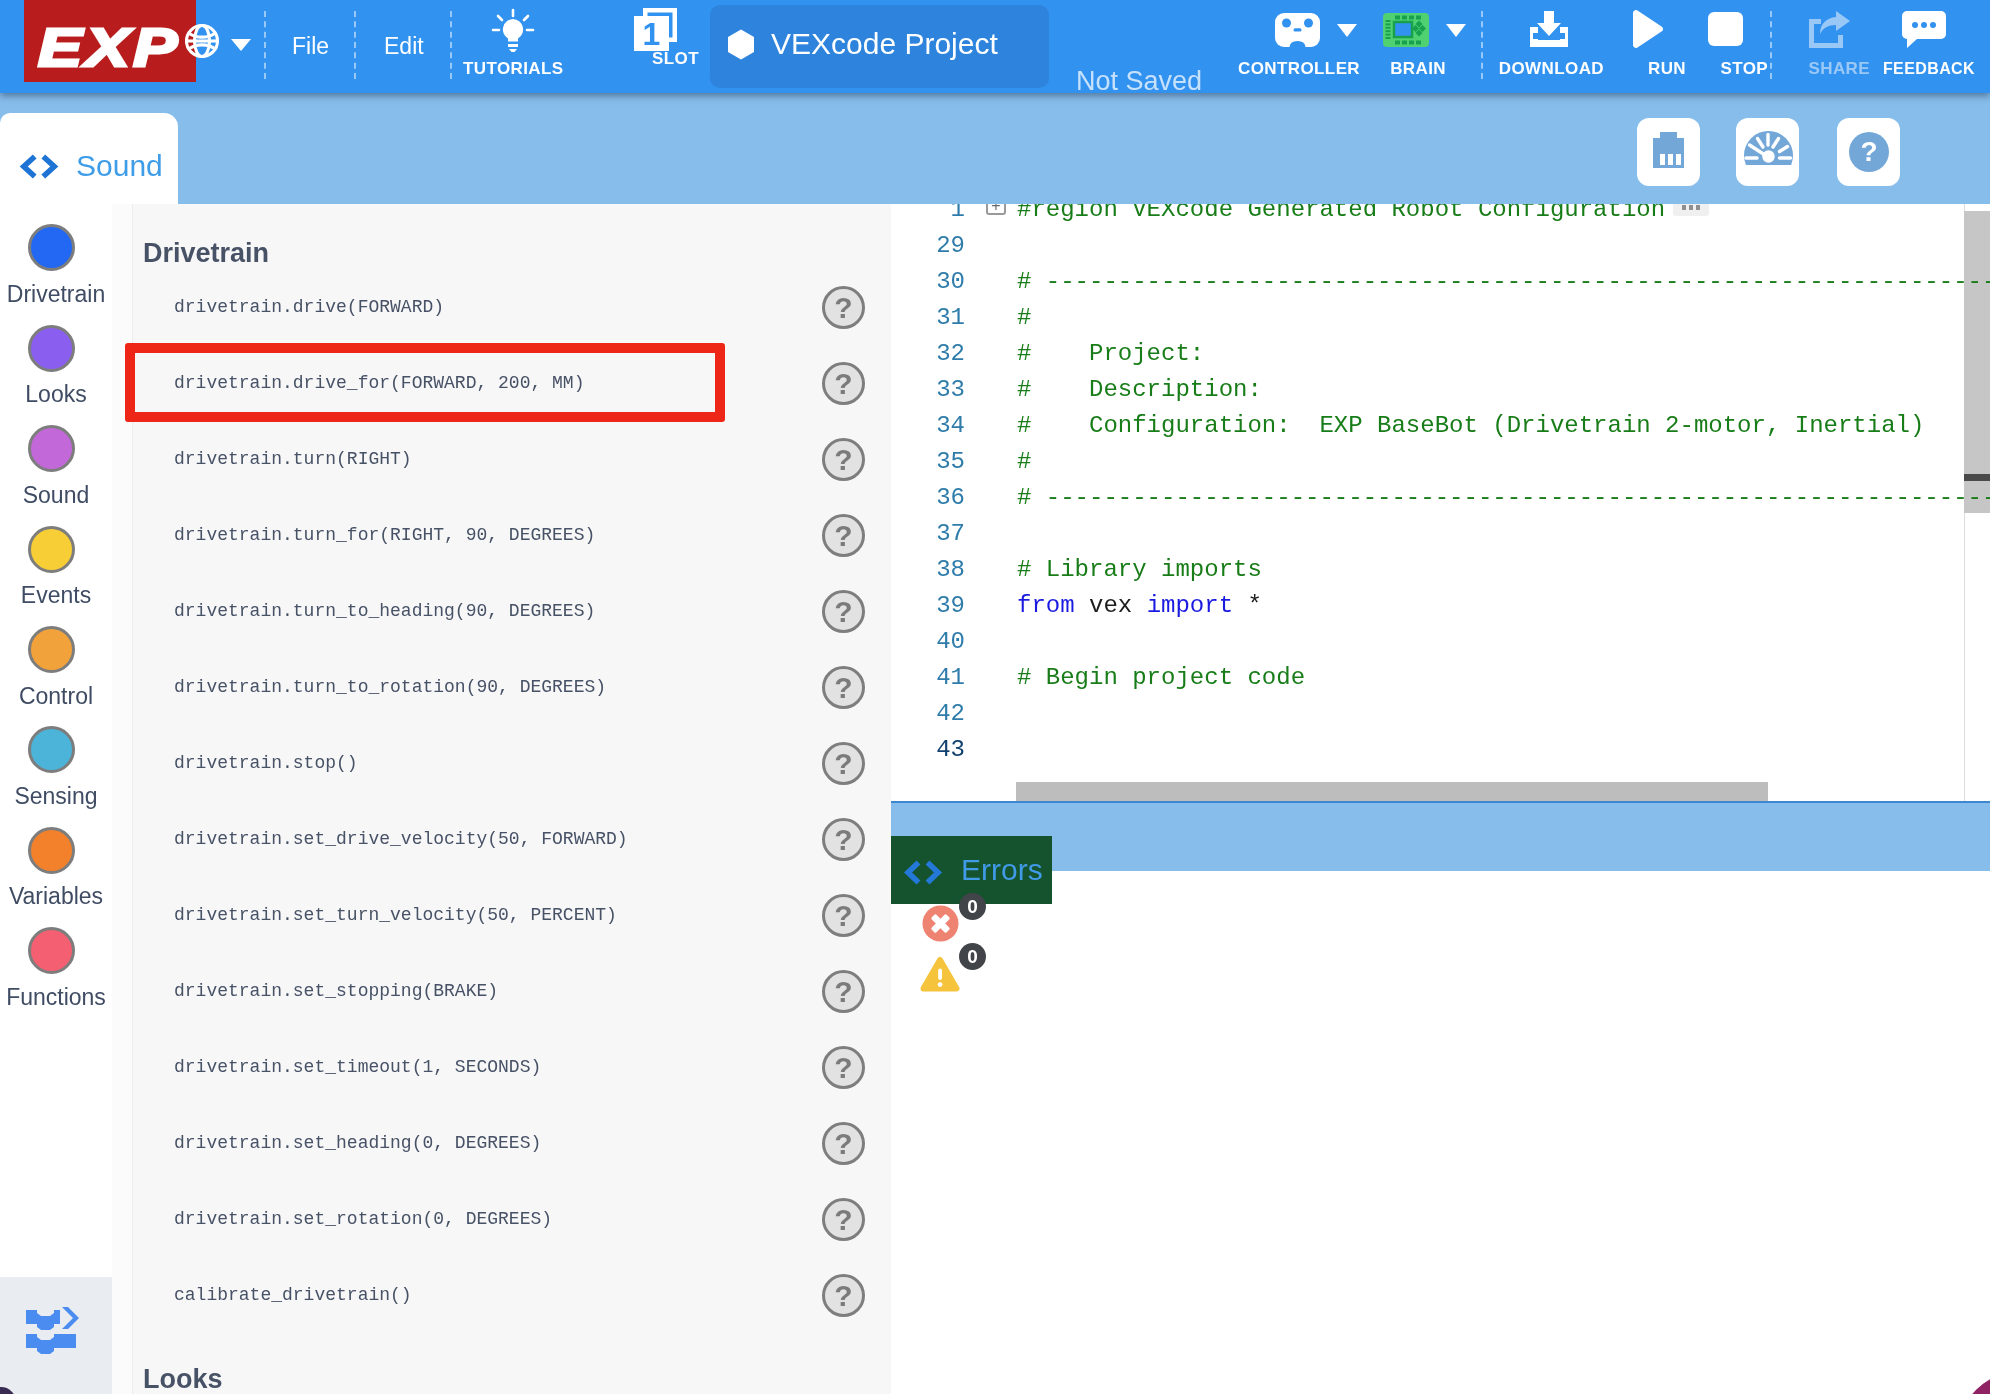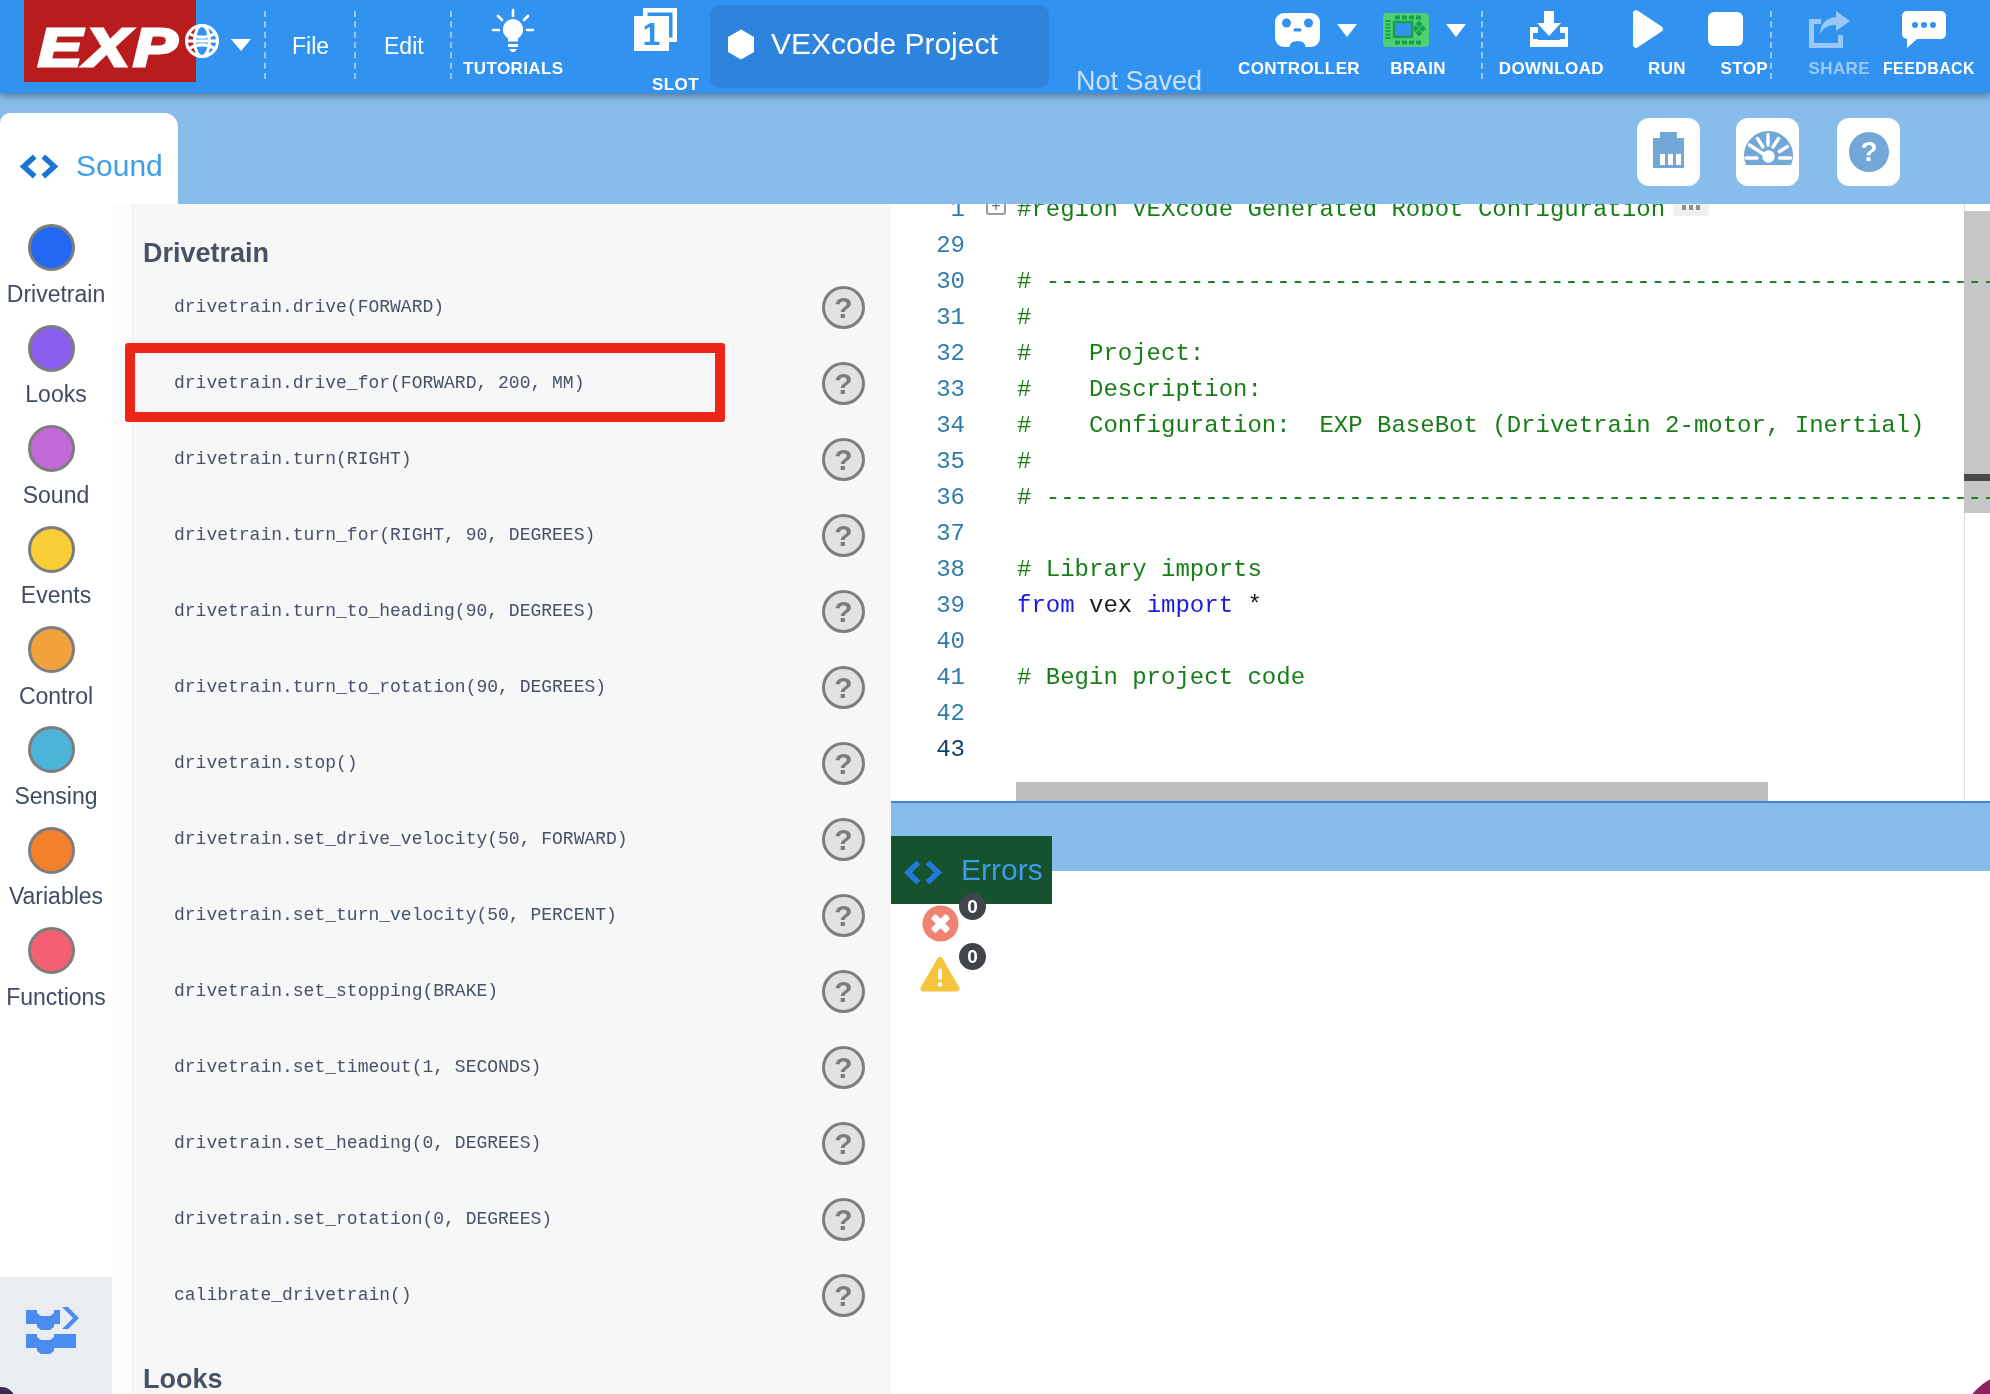--- a/index.html
+++ b/index.html
@@ -254,21 +254,21 @@
 <path d="M24 11 a10.5 10.5 0 0 1 5 19.5 l0 3 h-10 l0 -3 a10.5 10.5 0 0 1 5 -19.5 Z" fill="#fff"></path>
 <rect x="19" y="36" width="10" height="3" fill="#fff"></rect>
       <path d="M20 41 h8 l-2.5 3 h-3 Z" fill="#fff"></path>
 </svg>
     <div class="iconlab" style="left:463px;top:59px;width:100px">TUTORIALS</div>
     <svg class="abs" style="left:633px;top:6px" width="46" height="46" viewBox="0 0 46 46">
 <path d="M10 2 h34 v34 h-9 v-4.5 h4.5 v-25 h-25 v4.5 h-4.5 Z" fill="#fff"></path>
 <rect x="1" y="10" width="35" height="35" fill="#fff"></rect>
 <text x="18.5" y="39" font-size="32" font-weight="bold" fill="#3292f0" text-anchor="middle" font-family="Liberation Sans">1</text>
 </svg>
-    <div class="iconlab" style="left:613px;top:75px;width:86px">SLOT</div>
+    <div class="iconlab" style="left:613px;top:49px;width:86px">SLOT</div>
     <div id="vexbtn">
 <svg class="abs" style="left:17px;top:24px" width="28" height="31" viewBox="0 0 28 31">
         <path d="M14 0.5 L27 8 L27 23 L14 30.5 L1 23 L1 8 Z" fill="#fff"></path>
       </svg>
 <span class="t">VEXcode Project</span>
     </div>
     <div id="notsaved">Not Saved</div>
     <svg class="abs" style="left:1275px;top:13px" width="45" height="34" viewBox="0 0 45 34">
 <rect x="0" y="0" width="45" height="34" rx="9" fill="#fff"></rect>
 <circle cx="11.5" cy="10" r="4.5" fill="#3292f0"></circle>

